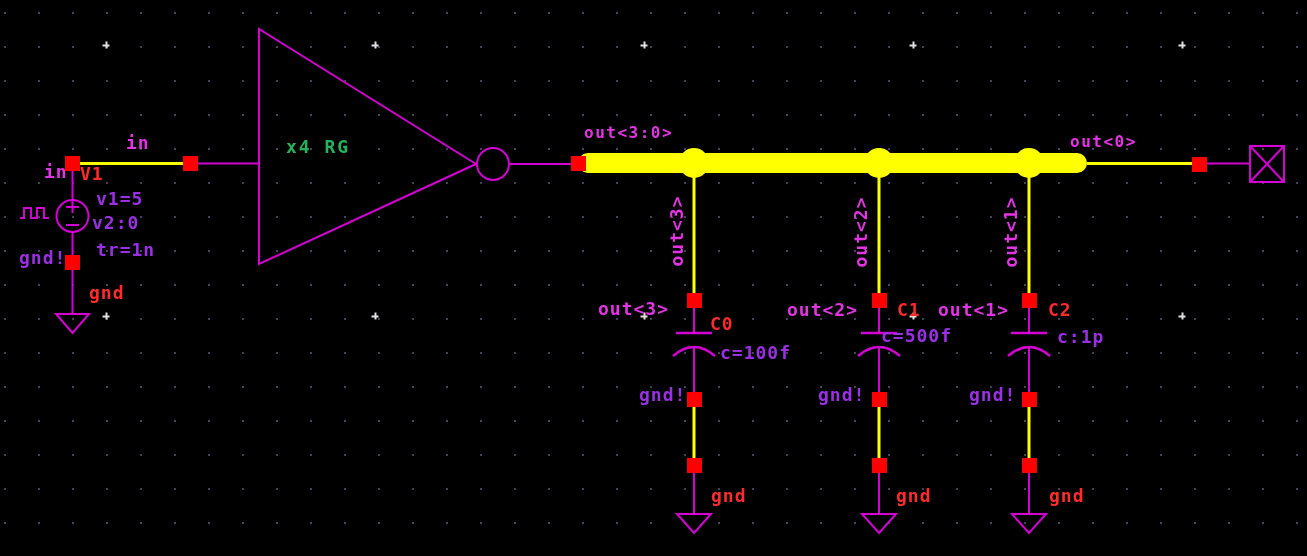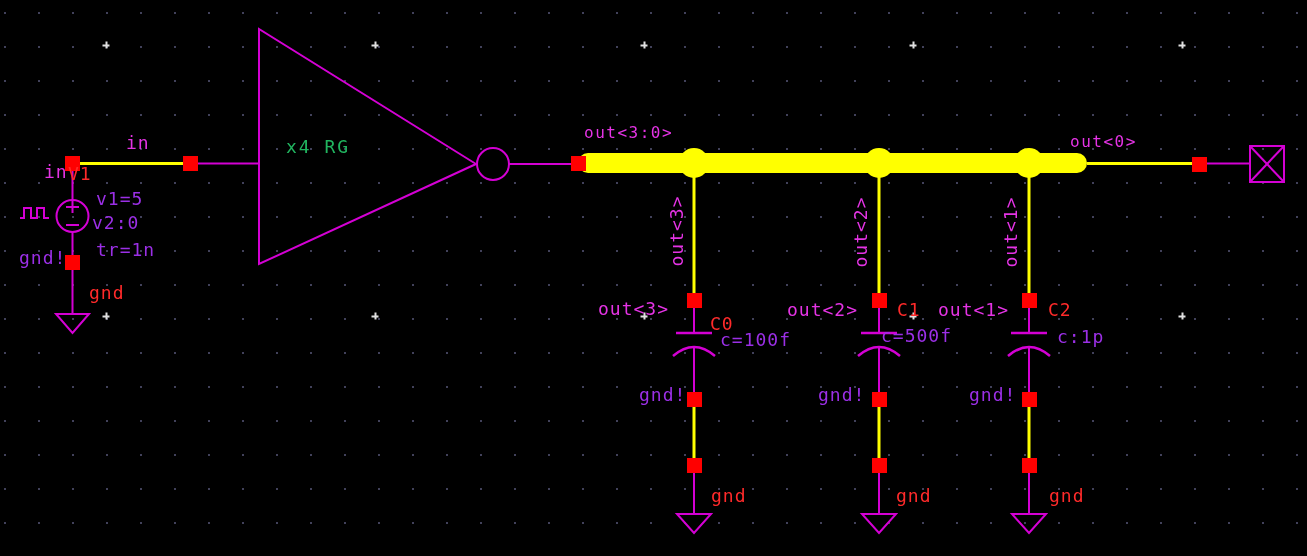--- a/index.html
+++ b/index.html
@@ -1,20 +1,21 @@
 <!DOCTYPE html>
 <html><head>
 <meta charset="utf-8">
 <style>
   html,body{margin:0;padding:0;background:#000;}
   .canvas{
     position:relative;width:1307px;height:556px;overflow:hidden;background:#000;
     background-image:radial-gradient(circle,#41415a 1.1px,transparent 1.5px);
     background-size:34px 34px;background-position:-12px -4px;
     font-family:"DejaVu Sans Mono",monospace;
+    font-weight:bold;
   }
   .gridmark{
     position:absolute;width:7px;height:7px;transform:translate(-50%,-50%);
     background:linear-gradient(#e0e0e0,#e0e0e0) center/7px 2px no-repeat,
                linear-gradient(#e0e0e0,#e0e0e0) center/2px 7px no-repeat;
   }
   svg.wires{position:absolute;left:0;top:0;}
   .label{
     position:absolute;font-size:18px;line-height:20px;letter-spacing:1px;
     white-space:nowrap;font-family:"DejaVu Sans Mono",monospace;
@@ -135,39 +136,39 @@
       <rect x="872" y="392" width="15" height="15"></rect>
       <rect x="1022" y="392" width="15" height="15"></rect>
       <rect x="687" y="458" width="15" height="15"></rect>
       <rect x="872" y="458" width="15" height="15"></rect>
       <rect x="1022" y="458" width="15" height="15"></rect>
     </g>
   </svg>
 
   <div class="label lbl-net" style="left:126px;top:133px">in</div>
   <div class="label lbl-net" style="left:44px;top:162px">in</div>
-  <div class="label lbl-inst" style="left:68px;top:164px">V1</div>
+  <div class="label lbl-inst" style="left:80px;top:164px">V1</div>
   <div class="label lbl-param" style="left:96px;top:189px">v1=5</div>
   <div class="label lbl-param" style="left:92px;top:213px">v2:0</div>
   <div class="label lbl-param" style="left:96px;top:240px">tr=1n</div>
   <div class="label lbl-param" style="left:19px;top:248px">gnd!</div>
   <div class="label lbl-inst" style="left:89px;top:283px">gnd</div>
 
   <div class="label lbl-dev" style="left:286px;top:137px">x4 RG</div>
 
   <div class="label lbl-net lbl-big" style="left:584px;top:122px">out&lt;3:0&gt;</div>
   <div class="label lbl-net lbl-big" style="left:1070px;top:131px">out&lt;0&gt;</div>
 
   <div class="vlabel" style="left:627px;top:221px">out&lt;3&gt;</div>
   <div class="vlabel" style="left:811px;top:222px">out&lt;2&gt;</div>
   <div class="vlabel" style="left:961px;top:222px">out&lt;1&gt;</div>
 
   <div class="label lbl-net" style="left:598px;top:299px">out&lt;3&gt;</div>
   <div class="label lbl-inst" style="left:710px;top:314px">C0</div>
-  <div class="label lbl-param" style="left:720px;top:330px">c=100f</div>
+  <div class="label lbl-param" style="left:720px;top:343px">c=100f</div>
 
   <div class="label lbl-net" style="left:787px;top:300px">out&lt;2&gt;</div>
   <div class="label lbl-inst" style="left:897px;top:300px">C1</div>
   <div class="label lbl-param" style="left:881px;top:326px">c=500f</div>
 
   <div class="label lbl-net" style="left:938px;top:300px">out&lt;1&gt;</div>
   <div class="label lbl-inst" style="left:1048px;top:300px">C2</div>
   <div class="label lbl-param" style="left:1057px;top:327px">c:1p</div>
 
   <div class="label lbl-param" style="left:639px;top:385px">gnd!</div>

